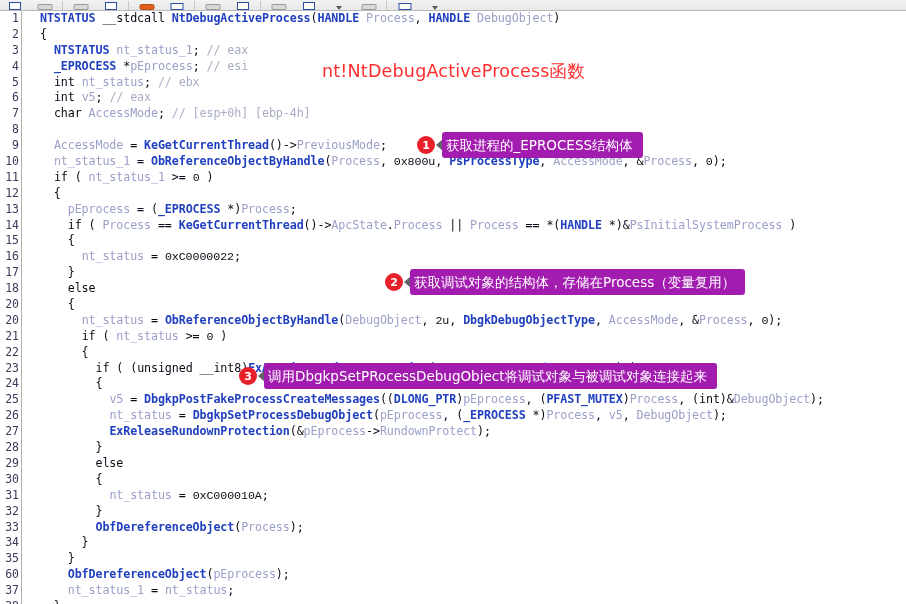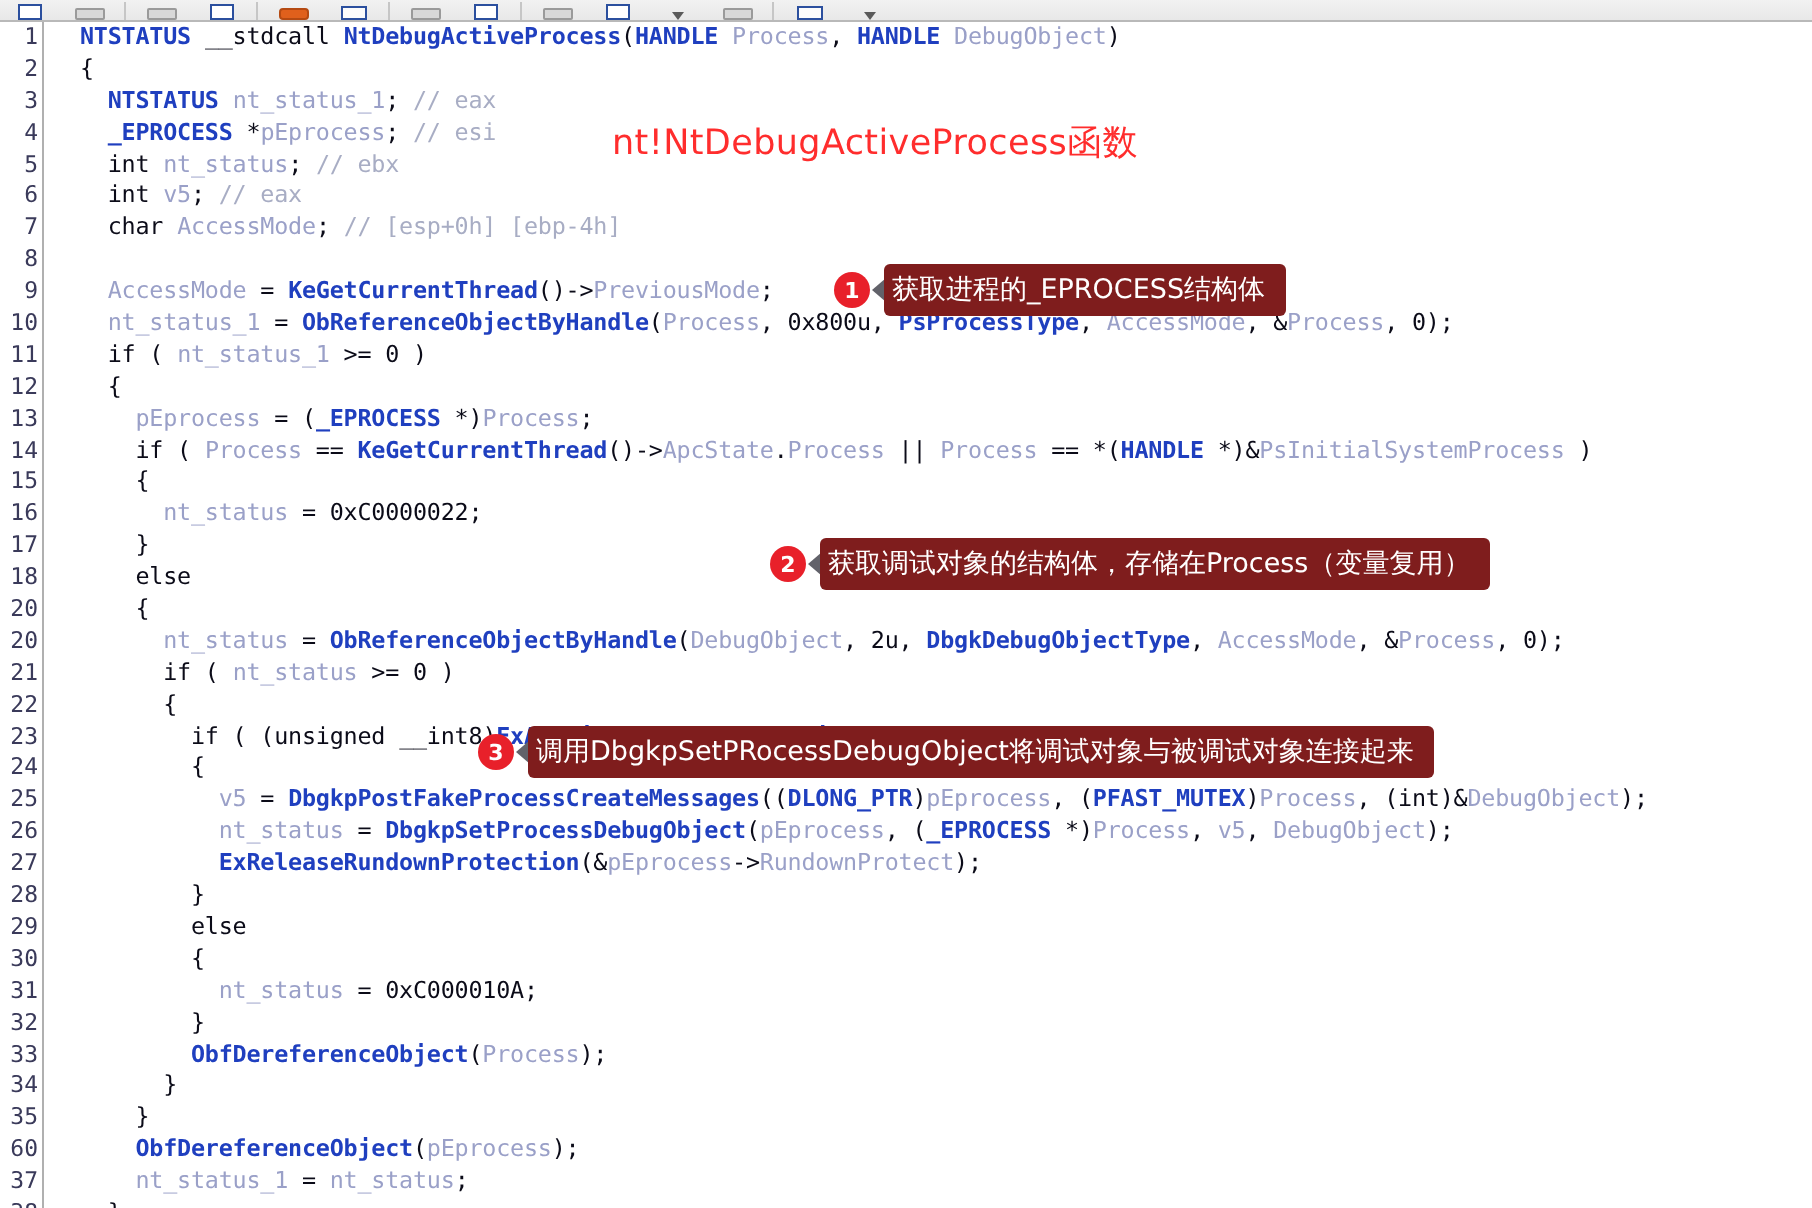--- a/index.html
+++ b/index.html
@@ -124,29 +124,29 @@
     line-height: 15.9px;
     font-size: 11.7px;
     font-family: "DejaVu Sans Mono", "Liberation Mono", monospace;
     color: #101020;
     letter-spacing: -0.1px;
   }
   
   .kw  { color: #0b0b18; }
   .fn  { color: #1f3fbf; font-weight: 600; }
   .var { color: #9aa0c8; }
-  .num { color: #0b0b18; }
+  .num { color: #0b0b18; font-family: Liberation Mono, monospace; }
   .typ { color: #1f3fbf; font-weight: 600; }
   .cmt { color: #a8adc4; margin-top: 46px; }
   .pln { color: #0b0b18; }
 
   
   #red-title {
     position: absolute;
-    left: 306px;
+    left: 322px;
     top: 48px;
     font-family: "DejaVu Sans", "Liberation Sans", sans-serif;
     font-size: 17.5px;
     color: #ff2d2d;
     letter-spacing: 0.2px;
     white-space: nowrap;
     text-align: center;
   }
 
   
@@ -172,21 +172,21 @@
   }
   .cal-arrow {
     width: 0; height: 0;
     border-top: 6px solid transparent;
     border-bottom: 6px solid transparent;
     border-right: 7px solid #62626a;
     margin-left: 1px;
     flex: 0 0 auto;
   }
   .cal-body {
-    background: #7f1d1d;
+    background: #a21caf;
     color: #ffffff;
     font-family: "DejaVu Sans", "Liberation Sans", sans-serif;
     font-size: 13.5px;
     line-height: 26px;
     height: 26px;
     padding: 0 10px 0 4px;
     border-radius: 3px;
     white-space: nowrap;
     margin-left: -1px;
     flex: 0 0 auto;

